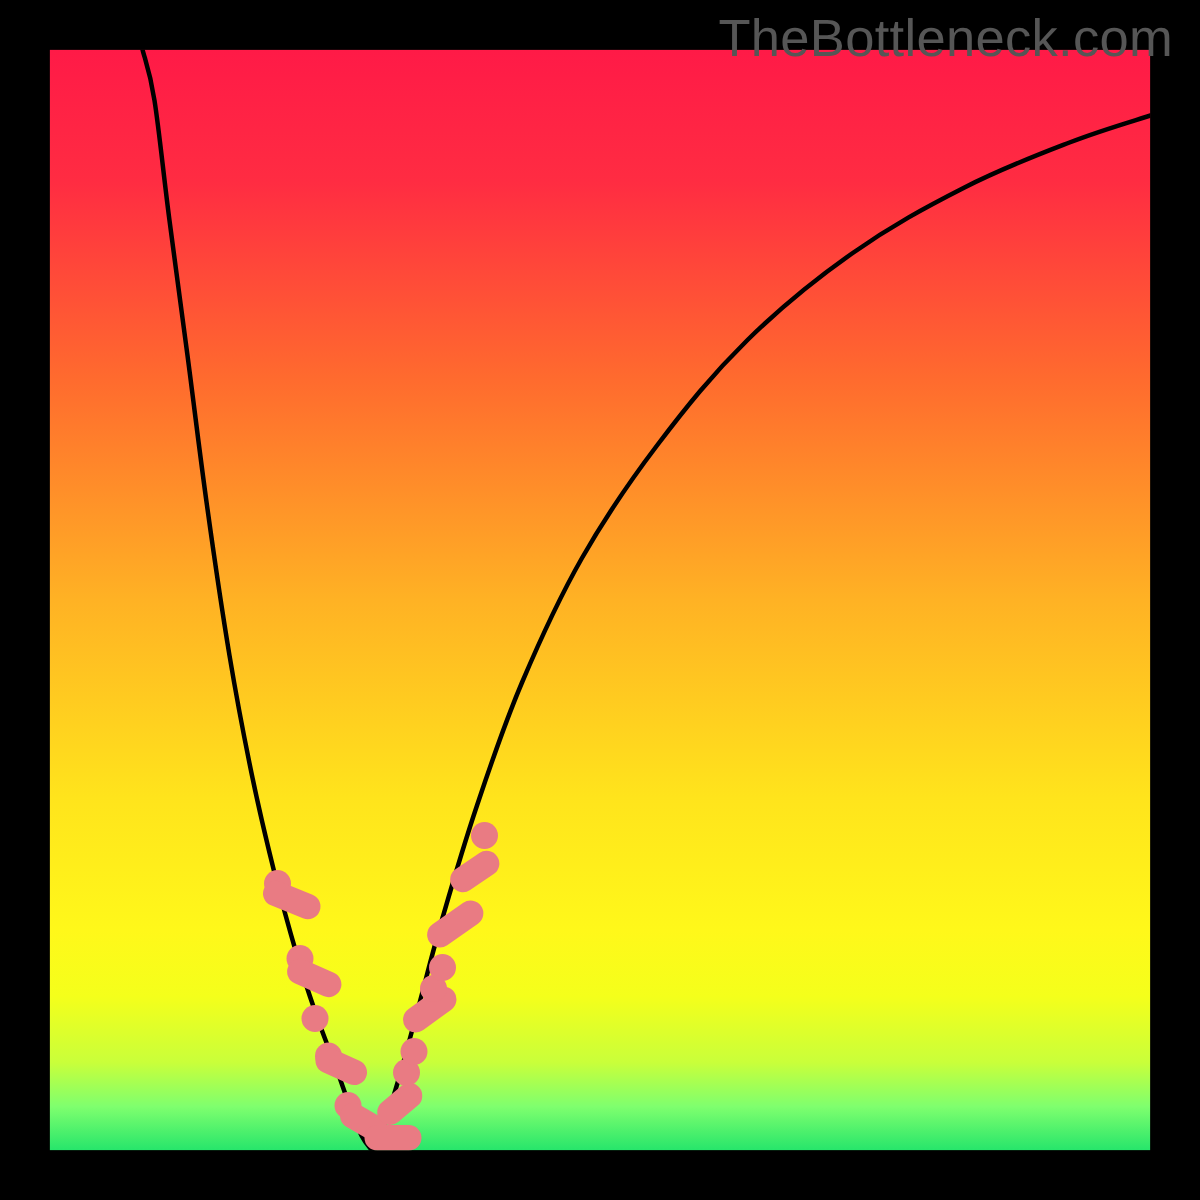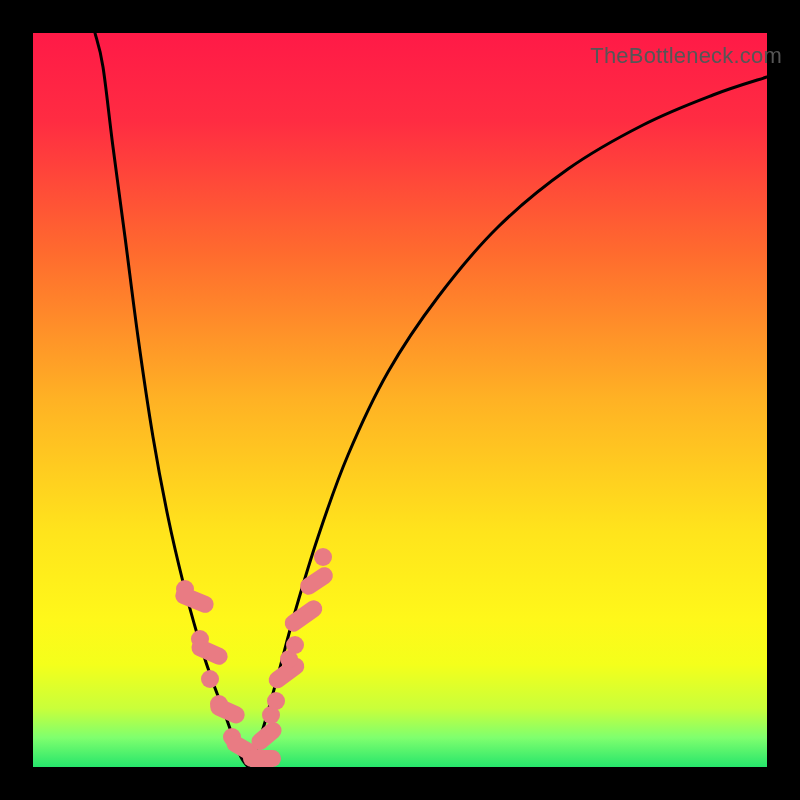--- a/index.html
+++ b/index.html
@@ -29,25 +29,24 @@
     left: 0;
     top: 0;
     width: 734px;
     height: 734px;
   }
   .watermark {
     position: absolute;
     top: 6px;
     right: 18px;
     font-family: Arial, Helvetica, sans-serif;
-    font-size: 22px;
+    font-size: 35px;
     color: #565656;
     letter-spacing: 0.2px;
     font-weight: 500;
-    margin-top: 37px;
   }
   svg.curve-layer {
     position: absolute;
     left: 0;
     top: 0;
     width: 734px;
     height: 734px;
     overflow: visible;
   }
 </style>

